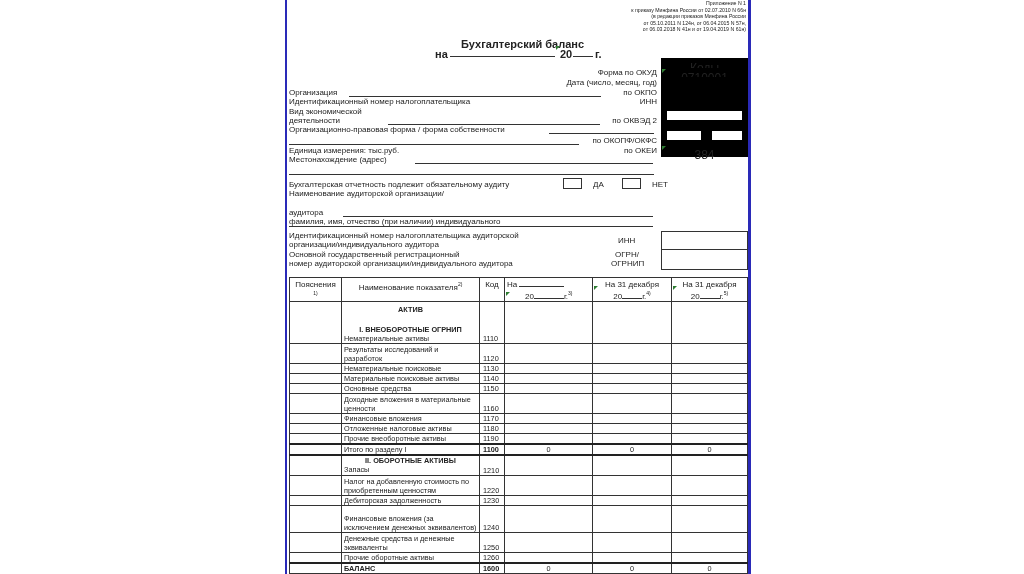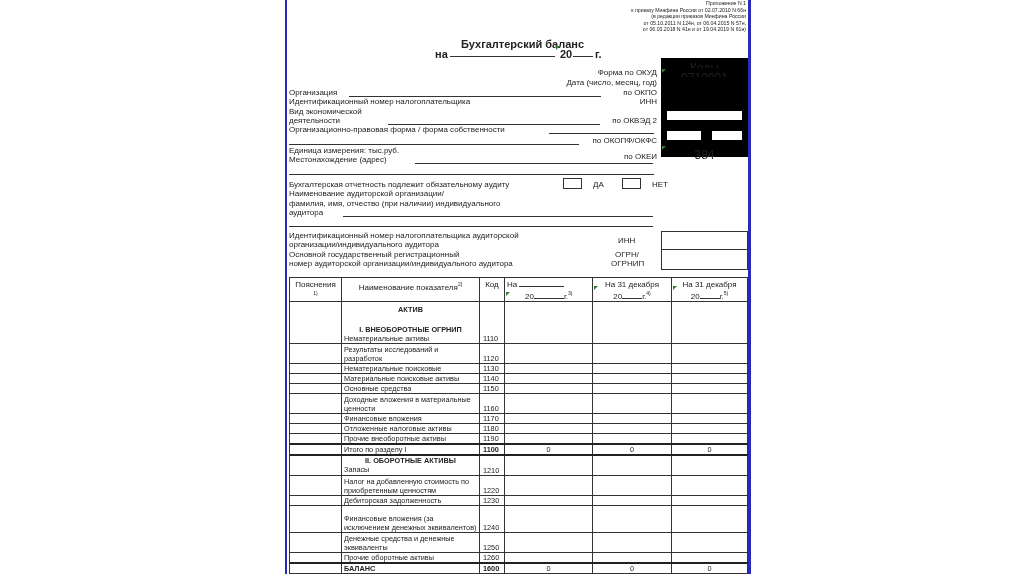--- a/index.html
+++ b/index.html
@@ -59,21 +59,21 @@
   <div class="cell" style="left:419px; top:125px; width:42px; height:21px;"></div>
   <div class="cell" style="left:374px; top:145px; width:87px; height:10px; line-height:8px;">384</div>
   <div class="flag" style="left:375px; top:146px;"></div>
 
   <div class="abs lbl" style="right:91px; top:68px;">Форма по ОКУД</div>
   <div class="abs lbl" style="right:91px; top:78px;">Дата (число, месяц, год)</div>
   <div class="abs lbl" style="right:91px; top:88px;">по ОКПО</div>
   <div class="abs lbl" style="right:91px; top:97px;">ИНН</div>
   <div class="abs lbl" style="right:91px; top:116px;">по ОКВЭД 2</div>
   <div class="abs lbl" style="right:91px; top:136px;">по ОКОПФ/ОКФС</div>
-  <div class="abs lbl" style="right:91px; top:152px;margin-left:32px;">по ОКЕИ</div>
+  <div class="abs lbl" style="right:91px; top:146px;margin-left:32px;">по ОКЕИ</div>
 
   <div class="abs lbl" style="left:2px; top:88px;">Организация</div>
   <div class="uline" style="left:62px; top:96px; width:252px;"></div>
   <div class="abs lbl" style="left:2px; top:97px;">Идентификационный номер налогоплательщика</div>
   <div class="abs lbl" style="left:2px; top:107px;">Вид экономической</div>
   <div class="abs lbl" style="left:2px; top:116px;">деятельности</div>
   <div class="uline" style="left:101px; top:124px; width:212px;"></div>
   <div class="abs lbl" style="left:2px; top:125px;">Организационно-правовая форма / форма собственности</div>
   <div class="uline" style="left:262px; top:133px; width:105px;"></div>
   <div class="uline" style="left:2px; top:144px; width:290px;"></div>
@@ -81,21 +81,21 @@
   <div class="abs lbl" style="left:2px; top:155px;">Местонахождение (адрес)</div>
   <div class="uline" style="left:128px; top:163px; width:238px;"></div>
   <div class="uline" style="left:2px; top:174px; width:365px;"></div>
 
   <div class="abs lbl" style="left:2px; top:180px;">Бухгалтерская отчетность подлежит обязательному аудиту</div>
   <div class="box" style="left:276px; top:178px; width:19px; height:11px;"></div>
   <div class="abs lbl" style="left:306px; top:180px;">ДА</div>
   <div class="box" style="left:335px; top:178px; width:19px; height:11px;"></div>
   <div class="abs lbl" style="left:365px; top:180px;">НЕТ</div>
   <div class="abs lbl" style="left:2px; top:189px;">Наименование аудиторской организации/</div>
-  <div class="abs lbl" style="left:2px; top:199px;">фамилия, имя, отчество (при наличии) индивидуального</div>
+  <div class="abs lbl" style="left:2px; top:217px;">фамилия, имя, отчество (при наличии) индивидуального</div>
   <div class="abs lbl" style="left:2px; top:208px;">аудитора</div>
   <div class="uline" style="left:56px; top:216px; width:310px;"></div>
   <div class="uline" style="left:2px; top:226px; width:364px;"></div>
 
   <div class="abs lbl" style="left:2px; top:231px;">Идентификационный номер налогоплательщика аудиторской</div>
   <div class="abs lbl" style="left:2px; top:240px;">организации/индивидуального аудитора</div>
   <div class="abs lbl" style="left:2px; top:250px;">Основной государственный регистрационный</div>
   <div class="abs lbl" style="left:2px; top:259px;">номер аудиторской организации/индивидуального аудитора</div>
   <div class="abs lbl" style="left:331px; top:236px;">ИНН</div>
   <div class="abs lbl" style="left:328px; top:250px;">ОГРН/</div>

